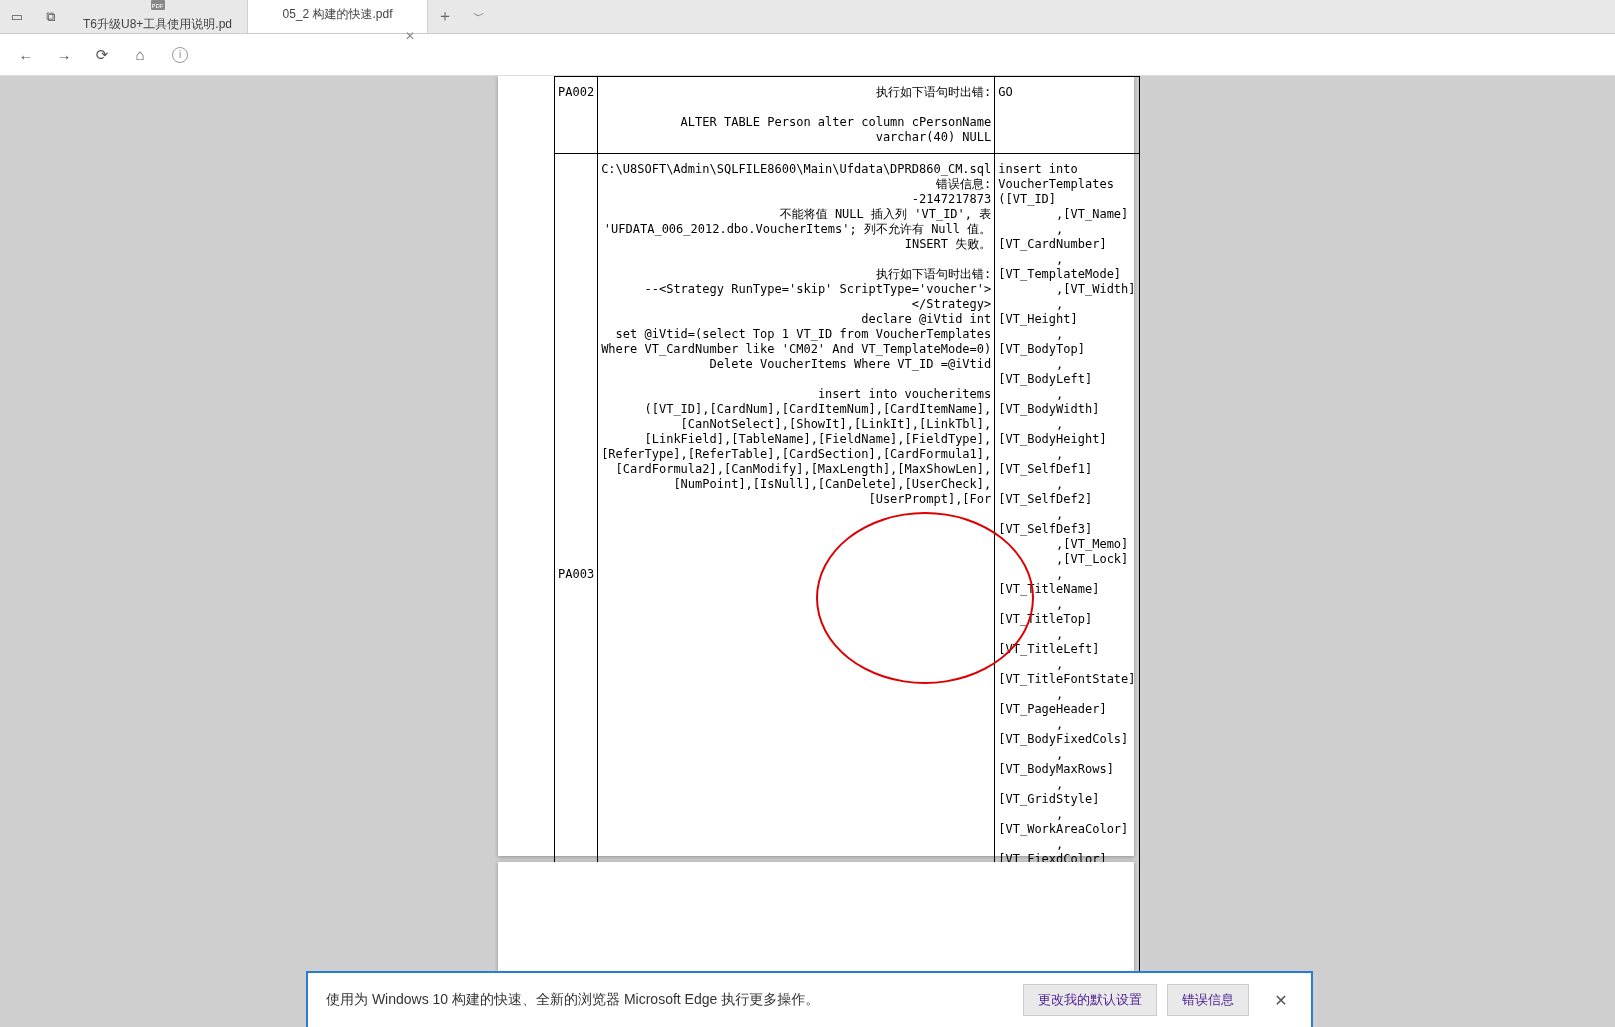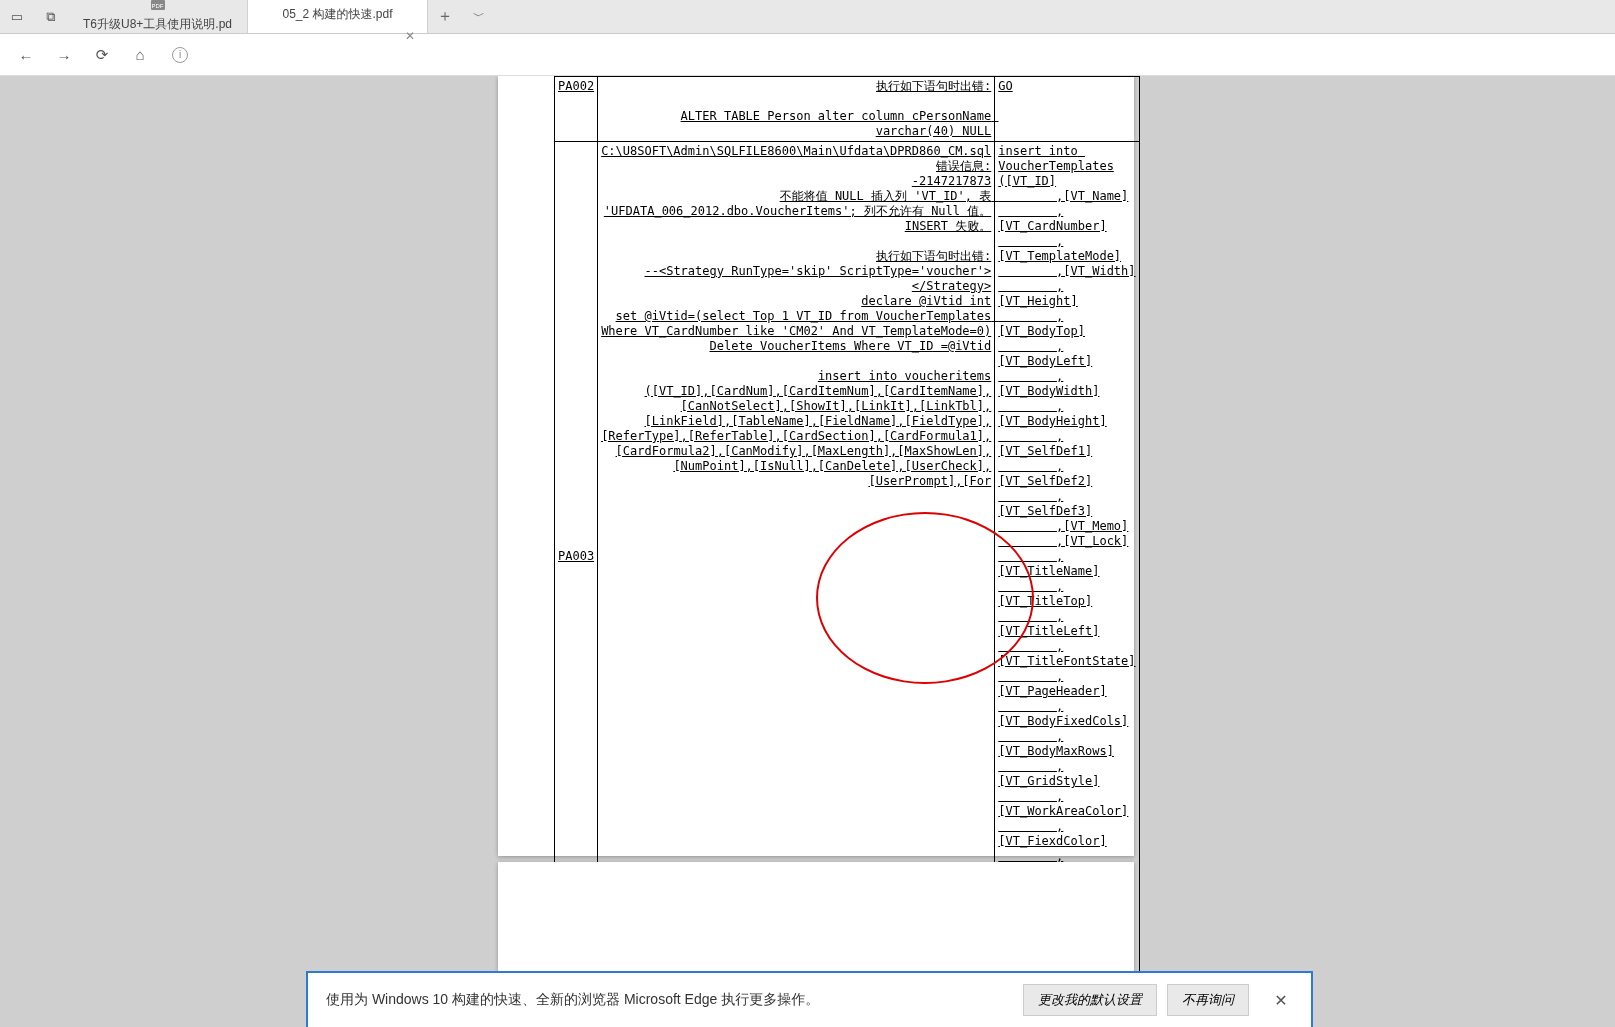--- a/index.html
+++ b/index.html
@@ -22,34 +22,34 @@
 .addr-icon { width:16px; height:16px; border:1px solid #999; border-radius:50%; display:flex; align-items:center; justify-content:center; font-size:10px; color:#888; margin-left:12px; margin-right:8px; }
 .addr { color:#999; font-size:13px; flex:1; }
 
 
 .viewport { position:absolute; top:76px; left:0; right:0; bottom:0; background:#cfcfcf; overflow:hidden; }
 .page { position:absolute; left:498px; top:0; width:636px; height:780px; background:#fff; box-shadow:0 1px 4px rgba(0,0,0,.3); }
 .page2 { position:absolute; left:498px; top:786px; width:636px; height:200px; background:#fff; box-shadow:0 1px 4px rgba(0,0,0,.3); }
 
 
 .doc-table { position:absolute; left:56px; top:0; width:448px; border:1px solid #000; border-collapse:collapse; font-family:"SimSun","NSimSun",monospace; font-size:12px; }
-.doc-table td { border:1px solid #000; vertical-align:top; padding:2px 3px; white-space:pre-wrap; line-height:1.25;text-decoration:underline; }
+.doc-table td { border:1px solid #000; vertical-align:top; padding:8px 3px; white-space:pre-wrap; line-height:1.25; }
 .col-id { width:42px; text-align:left; vertical-align:middle; }
 .col-left { width:206px;text-align:right; }
 .col-right { width:198px;margin-top:42px; }
 .row1 .col-id { vertical-align:top; }
 .row2 .col-id { vertical-align:middle; }
 
 
 .anno-circle { position:absolute; width:218px; height:172px; border:2px solid #d00; border-radius:50%/50%; left:816px; top:436px; pointer-events:none; }
 
 
 .banner { position:absolute; left:306px; right:302px; bottom:0; height:56px; background:#fff; border:2px solid #2a7bd4; border-bottom:none; display:flex; align-items:center; padding:12px 18px; gap:10px; font-size:14px; color:#333; }
 .banner .spacer { flex:1; }
-.banner button { height:32px; padding:0 14px; font-size:13px; background:#e9e9e9; border:1px solid #ccc; color:#000000; cursor:pointer; font-family:inherit;font-style:italic; }
+.banner button { height:32px; padding:0 14px; font-size:13px; background:#e9e9e9; border:1px solid #ccc; color:#4c1d95; cursor:pointer; font-family:inherit; }
 .banner .close-x { margin-left:10px; color:#555; font-size:16px; cursor:pointer; width:24px; text-align:center; }
 </style>
 </head>
 <body>
 
 <div class="tabbar">
   <div class="sys-btn">▭</div>
   <div class="sys-btn">⧉</div>
 
   <div class="tab">
@@ -136,15 +136,15 @@
       </table>
   </div>
   <div class="anno-circle"></div>
   <div class="page2"></div>
 </div>
 
 <div class="banner">
   <span>使用为 Windows 10 构建的快速、全新的浏览器 Microsoft Edge 执行更多操作。</span>
   <span class="spacer"></span>
   <button>更改我的默认设置</button>
-  <button>不再询问</button>
+  <button>错误信息</button>
   <span class="close-x">✕</span>
 </div>
 
 </body></html>

